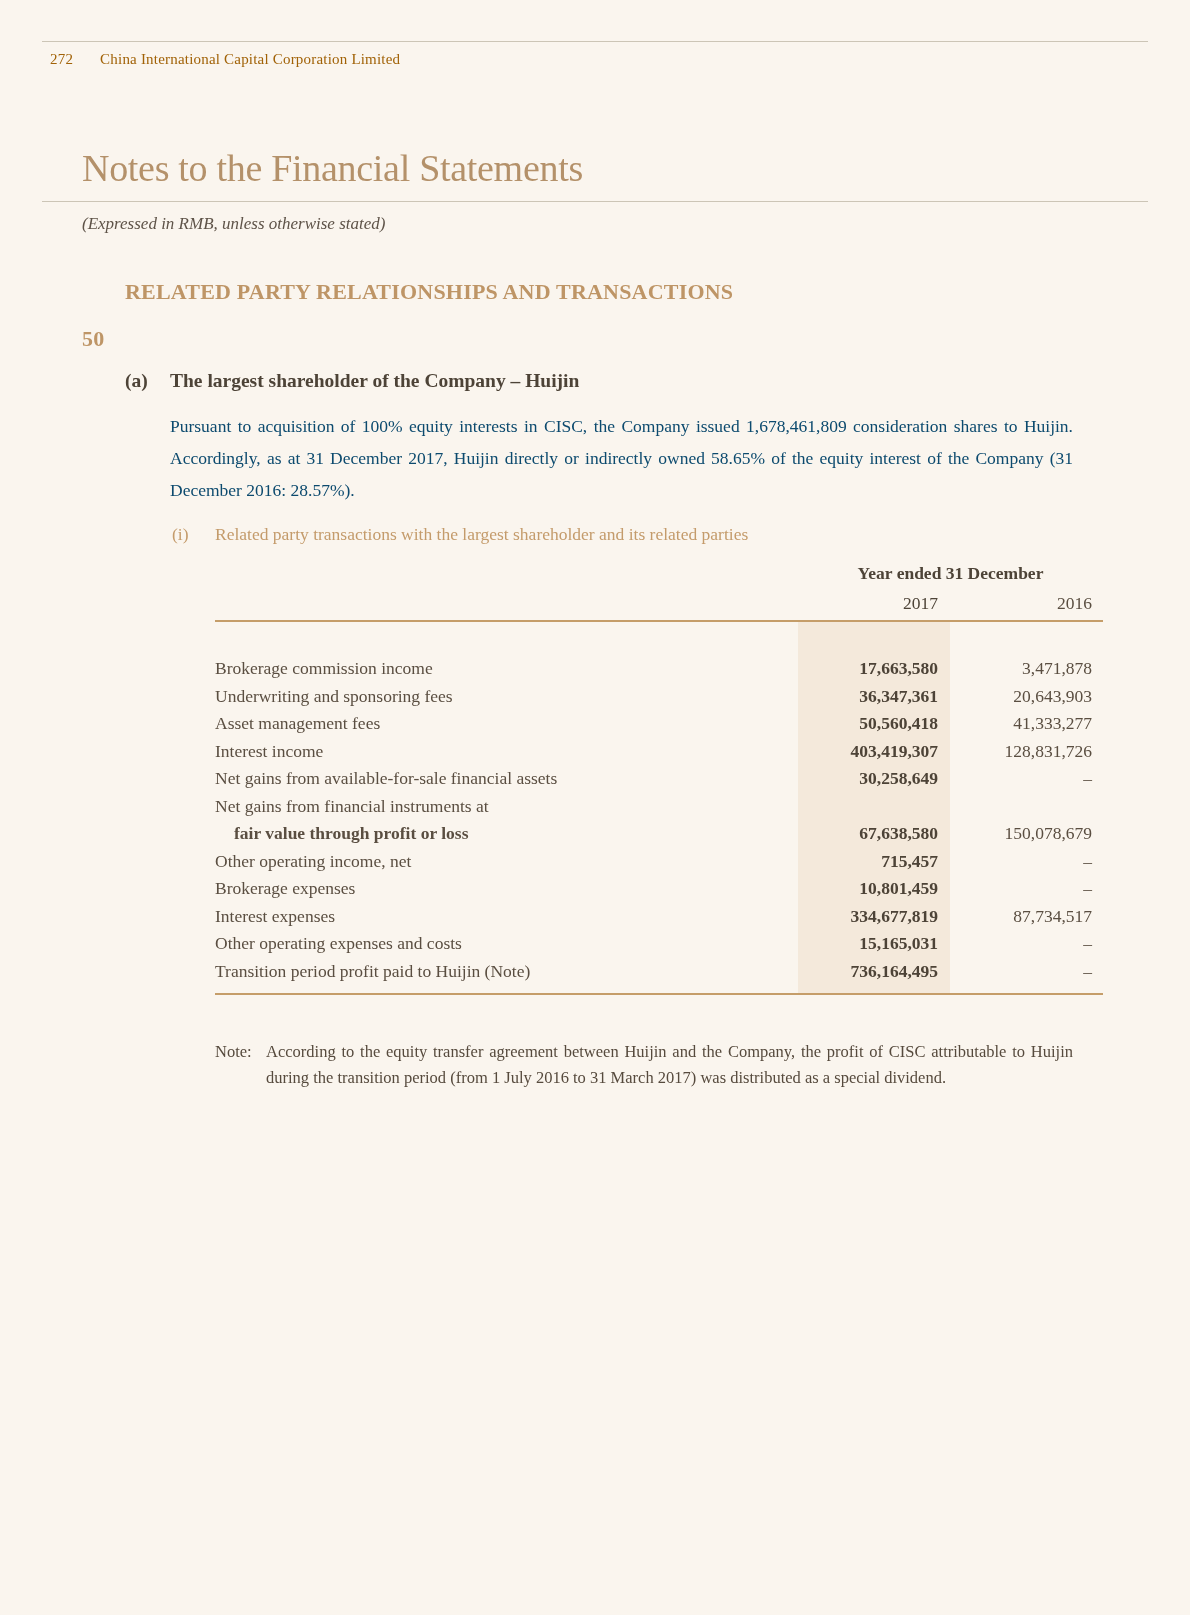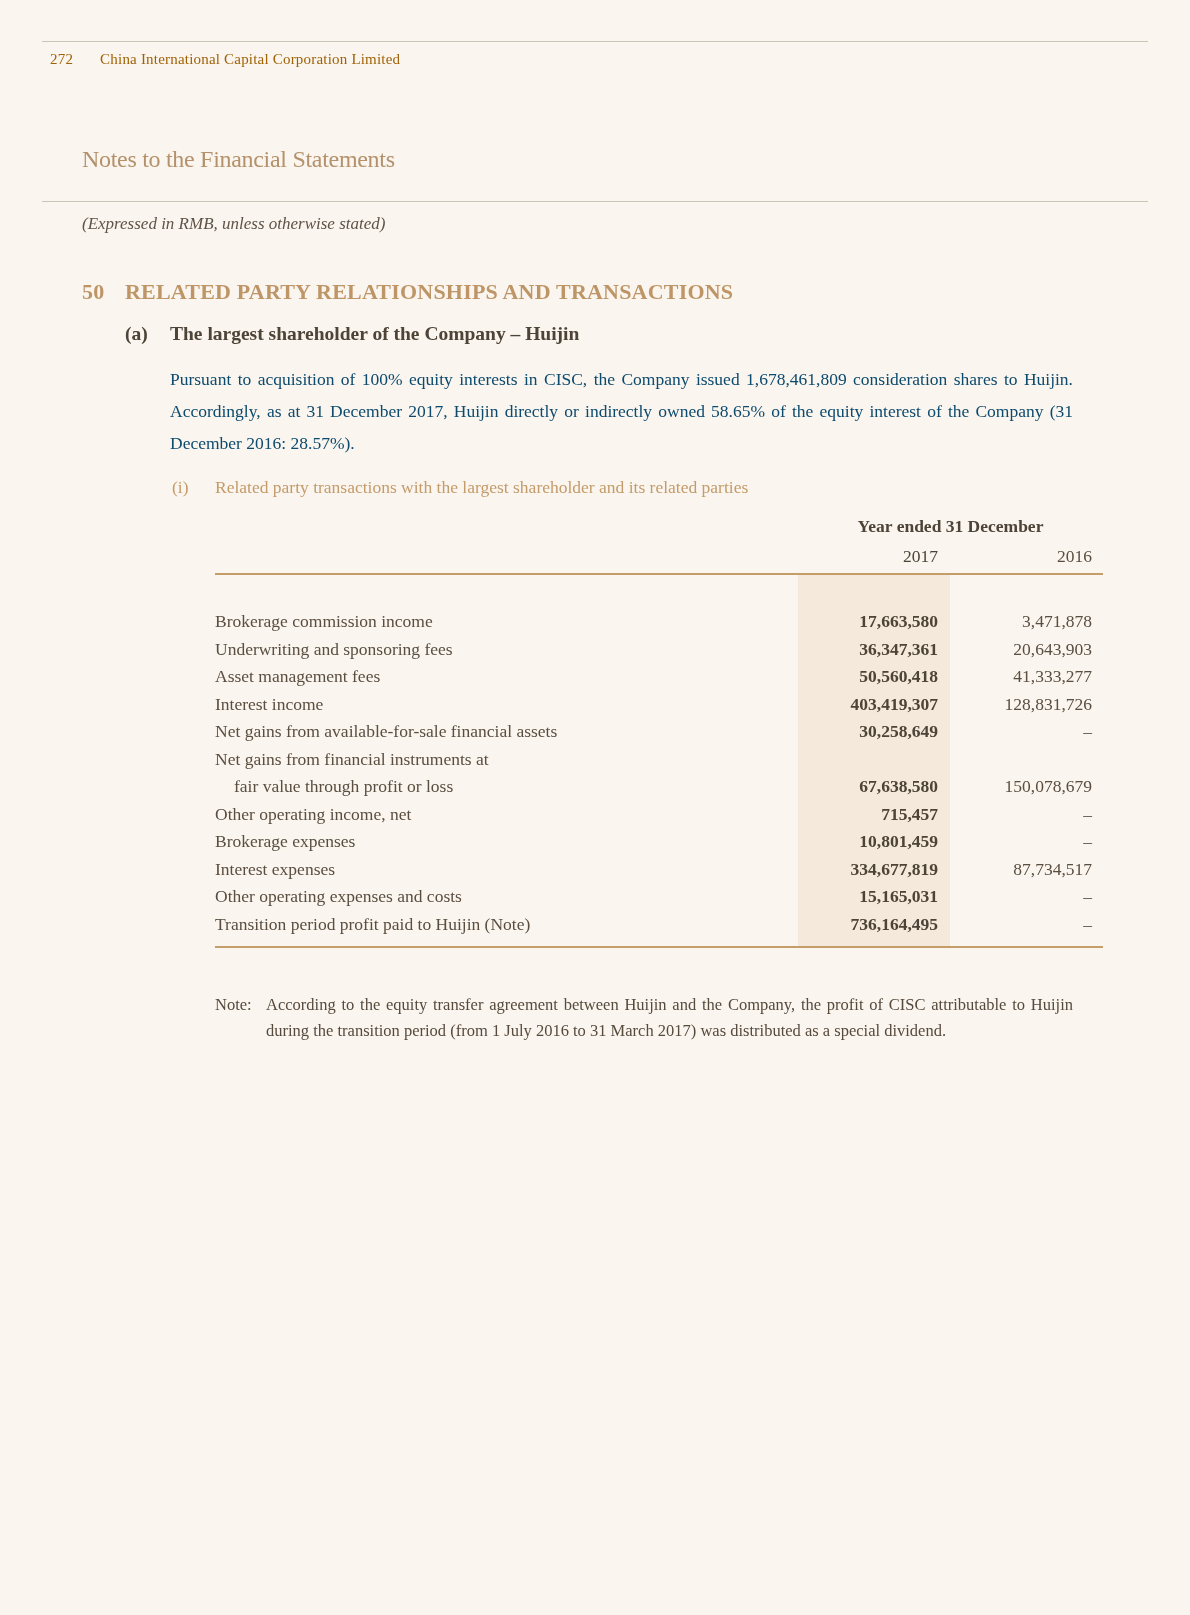--- a/index.html
+++ b/index.html
@@ -11,30 +11,30 @@
   .page{
     position:relative; width:1190px; height:1615px; margin:0 auto;
     background:var(--background); overflow:hidden;
     font-family:"Liberation Serif","DejaVu Serif",serif; color:var(--text-body);
   }
   .top-rule{position:absolute;top:41px;left:42px;right:42px;height:1px;background:var(--rule-gray);}
   .page-header{position:absolute;top:51px;left:50px;font-size:15px;color:#a16207;letter-spacing:.2px;}
   .page-header .company{margin-left:27px;}
   .doc-title{
     position:absolute;top:146px;left:82px;margin:0;font-weight:400;
-    font-size:24px;letter-spacing:-0.3px;color:var(--accent-gold);
+    font-size:38px;letter-spacing:-0.3px;color:var(--accent-gold);
   }
   .title-rule{position:absolute;top:201px;left:42px;right:42px;height:1px;background:var(--rule-gray);}
   .subtitle{position:absolute;top:214px;left:82px;margin:0;font-style:italic;font-size:17px;color:#5E5348;}
 
   .content{position:absolute;top:0;left:0;right:0;padding-top:279px;}
 
   .sec-heading{display:flex;margin-left:82px;color:var(--heading-gold);
     font-size:22px;font-weight:bold;line-height:26px;letter-spacing:.2px;}
-  .sec-heading .sec-num{width:43px;flex:none;}
+  .sec-heading .sec-num{width:43px;flex:none;margin-top:47px;}
 
   .sub-heading{display:flex;margin:16px 0 0 125px;color:var(--text-dark);
     font-size:19.5px;font-weight:bold;line-height:26px;}
   .sub-heading .sub-num{width:45px;flex:none;}
 
   .paragraph{margin:16px 117px 0 170px;font-size:17.5px;line-height:32px;
     text-align:justify;color:#0c4a6e;}
 
   .subsub-heading{display:flex;margin:16px 0 0 172px;color:var(--subhead-gold);
     font-size:17.5px;line-height:25px;}
@@ -46,21 +46,21 @@
     font-weight:bold;font-size:17.5px;line-height:24px;color:var(--text-dark);}
   .year-row{margin-top:6px;font-size:17.5px;line-height:24px;}
   .year-2017{grid-column:2;text-align:right;padding-right:12px;font-weight:normal;color:var(--text-dark);}
   .year-2016{grid-column:3;text-align:right;padding-right:11px;color:var(--text-body);}
   .head-rule,.bottom-rule{height:2px;background:var(--rule-gold);}
   .head-rule{margin-top:5px;}
   .t-row{font-size:17.5px;height:27.5px;align-items:center;}
   .t-spacer-top{height:33px;}
   .t-spacer-bottom{height:8px;}
   .c-label{color:var(--text-body);white-space:nowrap;}
-  .c-label.indent{padding-left:19px;}
+  .c-label.indent{padding-left:19px;font-weight:bold;}
   .c-2017{background:var(--shade);text-align:right;padding-right:12px;
     font-weight:bold;color:var(--text-dark);align-self:stretch;display:flex;
     align-items:center;justify-content:flex-end;}
   .c-2016{text-align:right;padding-right:11px;color:var(--text-body);}
   .shade-fill{grid-column:2;background:var(--shade);align-self:stretch;}
 
   .note{display:flex;margin:44px 117px 0 215px;font-size:16.5px;line-height:26px;color:#564A3D;gap:8px;}
   .note-label{width:43px;flex:none;}
   .note-text{flex:1;text-align:justify;margin:0;}
 </style>

